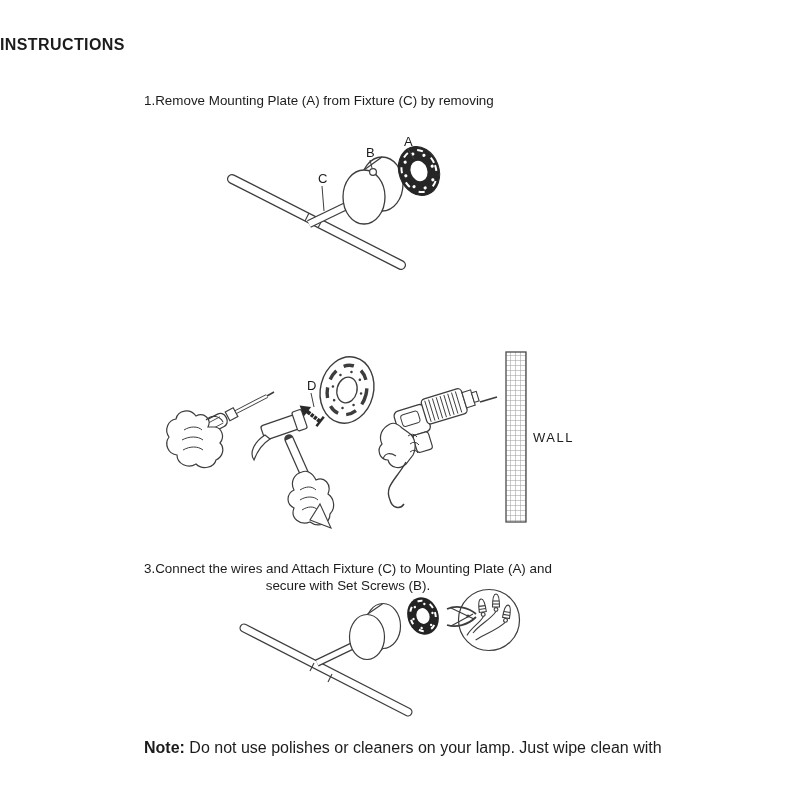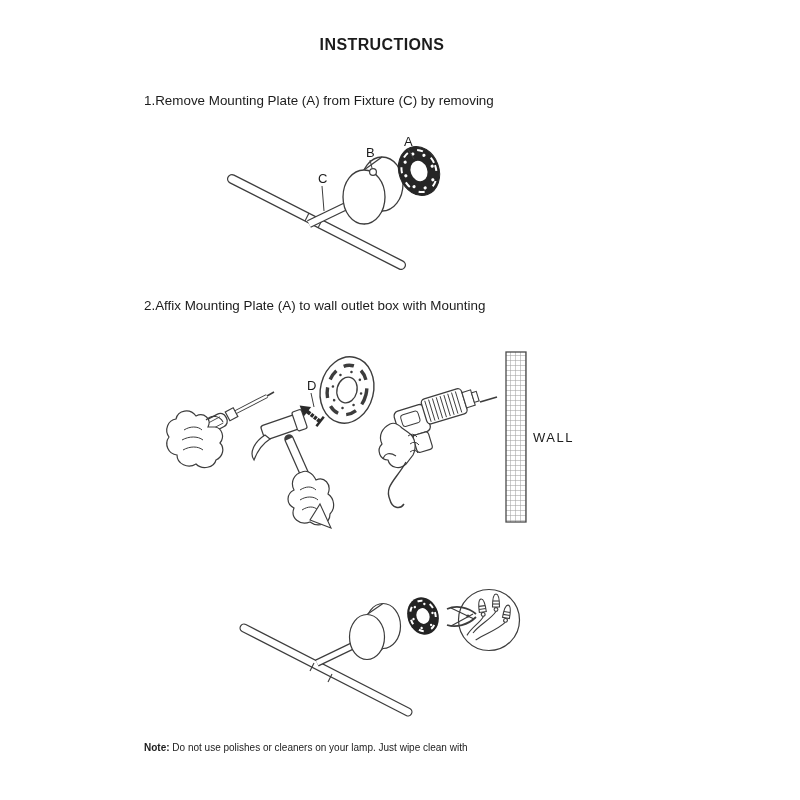--- a/index.html
+++ b/index.html
@@ -1,22 +1,22 @@
 <!DOCTYPE html>
 <html><head>
 <meta charset="utf-8">
 <style>
   html,body{margin:0;padding:0;background:#ffffff;}
   .page{position:relative;width:800px;height:800px;background:#ffffff;overflow:hidden;
         font-family:"Liberation Sans", sans-serif;color:#1c1c1c;}
-  .title{position:absolute;left:0;top:36px;width:764px;text-align:center;
+  .title{position:absolute;left:0;top:36px;width:764px;
          font-size:16px;font-weight:bold;letter-spacing:0.4px;}
   .step{position:absolute;left:144px;font-size:13.4px;line-height:17px;}
   .step div{white-space:nowrap;text-align:center;}
-  .note{position:absolute;left:144px;font-size:10px;line-height:17.5px;}
+  .note{position:absolute;left:144px;font-size:16px;line-height:17.5px;}
   .note b{font-weight:bold;}
   .fig{position:absolute;}
   svg text.lbl{font-family:"Liberation Sans", sans-serif;font-size:13px;fill:#1c1c1c;}
   svg text.wall{font-family:"Liberation Sans", sans-serif;font-size:13px;fill:#1c1c1c;letter-spacing:1.5px;}
 </style>
 </head>
 <body>
 
 <div class="page">
 
@@ -65,21 +65,20 @@
 
     <line x1="185" y1="23" x2="191" y2="33" stroke="#3d3d3d" stroke-width="1"></line>
     <text class="lbl" x="181" y="20">A</text>
     <line x1="147" y1="34" x2="149" y2="42" stroke="#3d3d3d" stroke-width="1"></line>
     <text class="lbl" x="143" y="31">B</text>
     <line x1="99" y1="60" x2="101" y2="85" stroke="#3d3d3d" stroke-width="1"></line>
     <text class="lbl" x="95" y="57">C</text>
   </svg>
 
   <div class="step" style="top:297px;">
-    <div>2.Affix Mounting Plate (A) to wall outlet box with Mounting</div>
   </div>
 
   <svg class="fig" style="left:150px;top:340px;" width="430" height="200" viewBox="0 0 430 200">
     <defs>
       <pattern id="wallgrid" width="5" height="5" patternUnits="userSpaceOnUse">
         <path d="M5,0H0V5" stroke="#9a9a9a" stroke-width="1" fill="none"></path>
       </pattern>
     </defs>
 
     <g stroke="#3d3d3d" fill="none">
@@ -172,20 +171,24 @@
       <path d="M256,122 C246,140 234,146 240,160 C242,168 250,170 254,164" stroke-width="1.4"></path>
       <path d="M246,116 C240,112 235,113 233,119" stroke-width="1.1"></path>
     </g>
 
     <g>
       <rect x="356" y="12" width="20" height="170" fill="url(#wallgrid)" stroke="#4a4a4a" stroke-width="1.3"></rect>
     </g>
     <text class="wall" x="383" y="102">WALL</text>
   </svg>
 
+  <div class="step" style="top:560px;">
+    <div>3.Connect the wires and Attach Fixture (C) to Mounting Plate (A) and</div>
+    <div>secure with Set Screws (B).</div>
+  </div>
 
   <svg class="fig" style="left:235px;top:588px;" width="312" height="132" viewBox="0 0 312 132">
 
     <g>
       <line x1="9" y1="40" x2="173" y2="124" stroke="#3d3d3d" stroke-width="9" stroke-linecap="round"></line>
       <line x1="9" y1="40" x2="173" y2="124" stroke="#ffffff" stroke-width="6.6" stroke-linecap="round"></line>
       <line x1="75" y1="83" x2="79" y2="75" stroke="#3d3d3d" stroke-width="1.1"></line>
       <line x1="93" y1="94" x2="97" y2="86" stroke="#3d3d3d" stroke-width="1.1"></line>
     </g>
 

